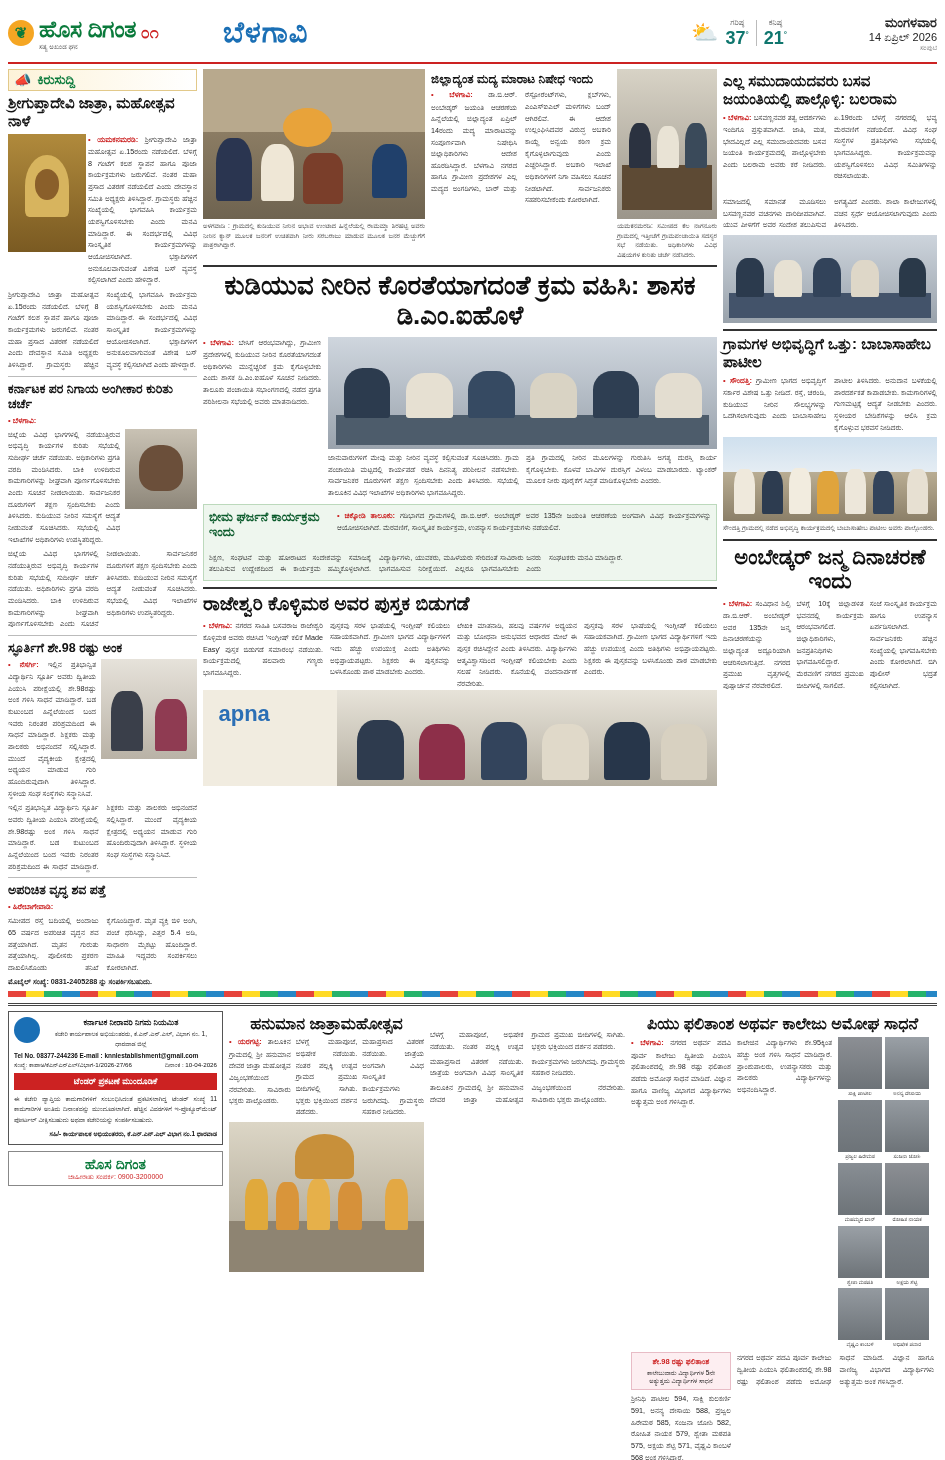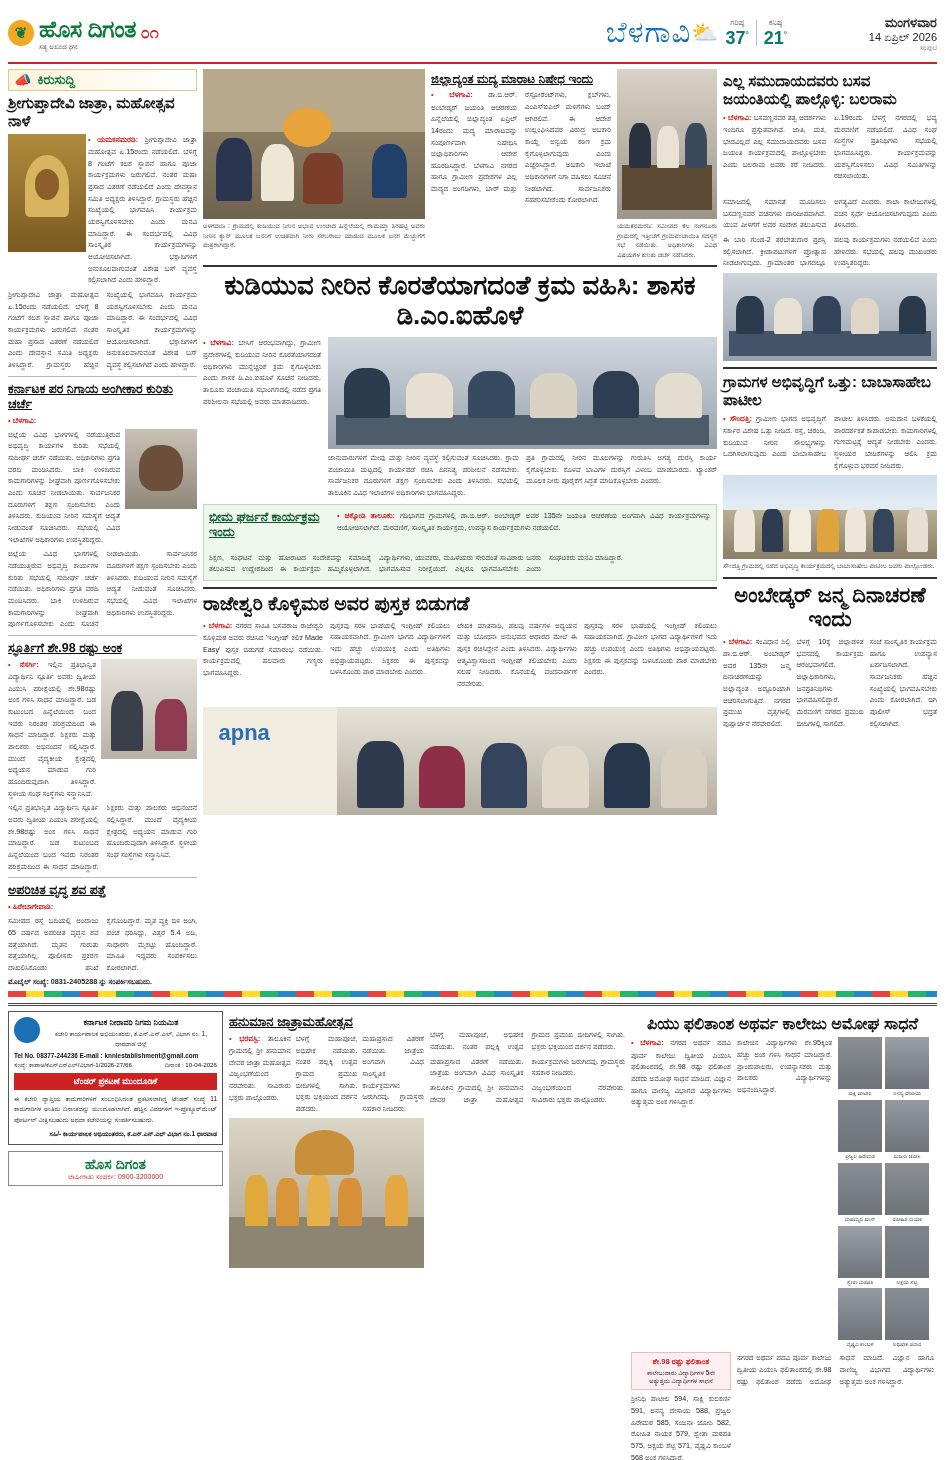--- a/index.html
+++ b/index.html
@@ -13,21 +13,21 @@
   }
   .page { width:945px; height:1460px; position:relative; padding:6px 8px; }
 
   
   .masthead { display:flex; align-items:center; height:58px; border-bottom:2px solid #c22; padding-bottom:2px; }
   .logo-box { width:215px; display:flex; align-items:center; gap:5px; }
   .logo-badge { width:26px; height:26px; border-radius:50%; background:#f5a623; display:flex;align-items:center;justify-content:center; color:#0a7a3b; font-size:15px; font-weight:bold;}
   .logo-text { font-size:23px; font-weight:bold; color:#0a7a3b; letter-spacing:-0.5px; }
   .logo-sub { font-size:7px; color:#444; }
   .logo-num { font-size:16px; font-weight:bold; color:#c22; }
-  .city-title { flex:1; text-align:right; font-size:29px; font-weight:normal; color:#1a6fb5; letter-spacing:1px; }
+  .city-title { flex:1; text-align:left; font-size:29px; font-weight:bold; color:#1a6fb5; letter-spacing:1px; }
   .weather { display:flex; align-items:center; gap:7px; padding-right:10px; }
   .wx-icon { font-size:22px; color:#f5a623; }
   .wx-item { text-align:center; font-size:8px; color:#555; }
   .wx-val { font-size:18px; font-weight:bold; color:#0f766e; }
   .wx-val sup { font-size:8px; }
   .date-box { width:140px; text-align:right; font-size:11px; color:#222; }
   .date-day { font-weight:bold; font-size:13px; }
   .date-small { font-size:7px; color:#777; }
 
   
@@ -37,21 +37,21 @@
   .c2 { width:516px; }
   .c3 { width:215px; }
 
   .rule { border-top:1px solid #bbb; margin:5px 0; }
   .rule-thick { border-top:2px solid #333; margin:6px 0 4px; }
 
   
   h1.head { font-size:26px; line-height:1.15; font-weight:bold; margin:4px 0 6px; color:#111; text-align:center; }
   h2.head { font-size:19px; line-height:1.15; font-weight:bold; margin:3px 0 5px; color:#111; }
   h3.head { font-size:15px; line-height:1.2; font-weight:bold; margin:3px 0 4px; color:#111; }
-  h4.head { font-size:12.5px; line-height:1.2; font-weight:bold; margin:3px 0 3px; color:#111;text-decoration:underline; }
+  h4.head { font-size:12.5px; line-height:1.2; font-weight:bold; margin:3px 0 3px; color:#111; }
 
   .byline { font-size:7.5px; font-weight:bold; color:#c22; }
   .body { font-size:7.2px; line-height:1.62; text-align:justify; color:#222; }
   .body.two { column-count:2; column-gap:8px; }
   .body.three { column-count:3; column-gap:8px; }
 
   .photo { background:#8a8f87; position:relative; overflow:hidden; }
   .photo .ph-inner{ position:absolute; inset:0; }
   .cap { font-size:6.6px; line-height:1.45; color:#333; text-align:justify; padding-top:2px; }
 
@@ -258,41 +258,40 @@
       <h2 class="head">ರಾಜೇಶ್ವರಿ ಕೊಳ್ಳಿಮಠ ಅವರ ಪುಸ್ತಕ ಬಿಡುಗಡೆ</h2>
       <div style="display:flex;gap:7px">
         <div style="width:120px" class="body">
           <span class="byline">• ಬೆಳಗಾವಿ:</span>
           <span>ನಗರದ ಸಾಹಿತಿ ಬಸವರಾಜ ರಾಜೇಶ್ವರಿ ಕೊಳ್ಳಿಮಠ ಅವರು ರಚಿಸಿದ 'ಇಂಗ್ಲೀಷ್ ಕಲಿಕೆ Made Easy' ಪುಸ್ತಕ ಬಿಡುಗಡೆ ಸಮಾರಂಭ ನಡೆಯಿತು. ಕಾರ್ಯಕ್ರಮದಲ್ಲಿ ಹಲವಾರು ಗಣ್ಯರು ಭಾಗವಹಿಸಿದ್ದರು.</span>
         </div>
         <div style="width:120px" class="body">ಪುಸ್ತಕವು ಸರಳ ಭಾಷೆಯಲ್ಲಿ ಇಂಗ್ಲೀಷ್ ಕಲಿಯಲು ಸಹಾಯಕವಾಗಿದೆ. ಗ್ರಾಮೀಣ ಭಾಗದ ವಿದ್ಯಾರ್ಥಿಗಳಿಗೆ ಇದು ಹೆಚ್ಚು ಉಪಯುಕ್ತ ಎಂದು ಅತಿಥಿಗಳು ಅಭಿಪ್ರಾಯಪಟ್ಟರು. ಶಿಕ್ಷಕರು ಈ ಪುಸ್ತಕವನ್ನು ಬಳಸಿಕೊಂಡು ಪಾಠ ಮಾಡಬೇಕು ಎಂದರು.</div>
         <div style="width:120px" class="body">ಲೇಖಕಿ ಮಾತನಾಡಿ, ಹಲವು ವರ್ಷಗಳ ಅಧ್ಯಯನ ಮತ್ತು ಬೋಧನಾ ಅನುಭವದ ಆಧಾರದ ಮೇಲೆ ಈ ಪುಸ್ತಕ ರಚಿಸಿದ್ದೇನೆ ಎಂದು ತಿಳಿಸಿದರು. ವಿದ್ಯಾರ್ಥಿಗಳು ಆತ್ಮವಿಶ್ವಾಸದಿಂದ ಇಂಗ್ಲೀಷ್ ಕಲಿಯಬೇಕು ಎಂದು ಸಲಹೆ ನೀಡಿದರು. ಕೊನೆಯಲ್ಲಿ ವಂದನಾರ್ಪಣೆ ನೆರವೇರಿತು.</div>
         <div style="flex:1" class="body">ಪುಸ್ತಕವು ಸರಳ ಭಾಷೆಯಲ್ಲಿ ಇಂಗ್ಲೀಷ್ ಕಲಿಯಲು ಸಹಾಯಕವಾಗಿದೆ. ಗ್ರಾಮೀಣ ಭಾಗದ ವಿದ್ಯಾರ್ಥಿಗಳಿಗೆ ಇದು ಹೆಚ್ಚು ಉಪಯುಕ್ತ ಎಂದು ಅತಿಥಿಗಳು ಅಭಿಪ್ರಾಯಪಟ್ಟರು. ಶಿಕ್ಷಕರು ಈ ಪುಸ್ತಕವನ್ನು ಬಳಸಿಕೊಂಡು ಪಾಠ ಮಾಡಬೇಕು ಎಂದರು.</div>
       </div>
-      <div class="photo" style="height:108px;margin-top:17px">
+      <div class="photo" style="height:96px;margin-top:0">
         <div class="ph-inner" style="background:linear-gradient(#e7e3d9,#b4aea0)"></div>
         <div style="position:absolute;left:0;top:0;width:26%;height:100%;background:#f1ece0"></div>
         <div style="position:absolute;left:3%;top:12%;font-size:22px;color:#2b6fb5;font-weight:bold;font-family:'Liberation Sans',sans-serif">apna</div>
         <div style="position:absolute;left:30%;bottom:6%;width:9%;height:62%;background:#2e3b4e;border-radius:36% 36% 6% 6%"></div>
         <div style="position:absolute;left:42%;bottom:6%;width:9%;height:58%;background:#8d2f49;border-radius:36% 36% 6% 6%"></div>
         <div style="position:absolute;left:54%;bottom:6%;width:9%;height:60%;background:#33445c;border-radius:36% 36% 6% 6%"></div>
         <div style="position:absolute;left:66%;bottom:6%;width:9%;height:58%;background:#e0d9c9;border-radius:36% 36% 6% 6%"></div>
         <div style="position:absolute;left:78%;bottom:6%;width:9%;height:60%;background:#27364a;border-radius:36% 36% 6% 6%"></div>
         <div style="position:absolute;right:2%;bottom:6%;width:9%;height:58%;background:#d8d1c1;border-radius:36% 36% 6% 6%"></div>
       </div>
     </div>
 
     <div class="col c3">
       <h3 class="head">ಎಲ್ಲ ಸಮುದಾಯದವರು ಬಸವ ಜಯಂತಿಯಲ್ಲಿ ಪಾಲ್ಗೊಳ್ಳಿ: ಬಲರಾಮ</h3>
       <div class="body two">
         <span class="byline">• ಬೆಳಗಾವಿ:</span>
         <span>ಬಸವಣ್ಣನವರ ತತ್ವ ಆದರ್ಶಗಳು ಇಂದಿಗೂ ಪ್ರಸ್ತುತವಾಗಿವೆ. ಜಾತಿ, ಮತ, ಭೇದವಿಲ್ಲದೆ ಎಲ್ಲ ಸಮುದಾಯದವರು ಬಸವ ಜಯಂತಿ ಕಾರ್ಯಕ್ರಮದಲ್ಲಿ ಪಾಲ್ಗೊಳ್ಳಬೇಕು ಎಂದು ಬಲರಾಮ ಅವರು ಕರೆ ನೀಡಿದರು. ಏ.19ರಂದು ಬೆಳಗ್ಗೆ ನಗರದಲ್ಲಿ ಭವ್ಯ ಮೆರವಣಿಗೆ ನಡೆಯಲಿದೆ. ವಿವಿಧ ಸಂಘ ಸಂಸ್ಥೆಗಳ ಪ್ರತಿನಿಧಿಗಳು ಸಭೆಯಲ್ಲಿ ಭಾಗವಹಿಸಿದ್ದರು. ಕಾರ್ಯಕ್ರಮವನ್ನು ಯಶಸ್ವಿಗೊಳಿಸಲು ವಿವಿಧ ಸಮಿತಿಗಳನ್ನು ರಚಿಸಲಾಯಿತು.</span>
       </div>
       <div class="body two" style="margin-top:14px">ಸಮಾಜದಲ್ಲಿ ಸಮಾನತೆ ಮೂಡಿಸಲು ಬಸವಣ್ಣನವರ ವಚನಗಳು ದಾರಿದೀಪವಾಗಿವೆ. ಯುವ ಪೀಳಿಗೆಗೆ ಅವರ ಸಂದೇಶ ತಲುಪಿಸುವ ಅಗತ್ಯವಿದೆ ಎಂದರು. ಶಾಲಾ ಕಾಲೇಜುಗಳಲ್ಲಿ ವಚನ ಸ್ಪರ್ಧೆ ಆಯೋಜಿಸಲಾಗುವುದು ಎಂದು ತಿಳಿಸಿದರು.</div>
-      <div class="body two" style="margin-top:3px">ಈ ಬಾರಿ ಗುಂಡ-2 ತರಬೇತುದಾರ ಪ್ರಶಸ್ತಿ ಕಲ್ಪಿಸಲಾಗಿದೆ. ಕ್ರೀಡಾಪಟುಗಳಿಗೆ ಪ್ರೋತ್ಸಾಹ ನೀಡಲಾಗುವುದು. ಗ್ರಾಮಾಂತರ ಭಾಗದಲ್ಲೂ ಹಲವು ಕಾರ್ಯಕ್ರಮಗಳು ನಡೆಯಲಿವೆ ಎಂದು ಹೇಳಿದರು. ಸಭೆಯಲ್ಲಿ ಹಲವು ಮುಖಂಡರು ಉಪಸ್ಥಿತರಿದ್ದರು.</div>
 
       <div class="photo" style="height:88px;margin-top:4px">
         <div class="ph-inner" style="background:linear-gradient(#cdd4dc,#99a2ab)"></div>
         <div style="position:absolute;left:3%;right:3%;bottom:6%;height:28%;background:#43536a"></div>
         <div style="position:absolute;left:6%;bottom:30%;width:13%;height:44%;background:#2b3a4d;border-radius:40% 40% 6% 6%"></div>
         <div style="position:absolute;left:24%;bottom:30%;width:13%;height:42%;background:#e7e1d3;border-radius:40% 40% 6% 6%"></div>
         <div style="position:absolute;left:42%;bottom:30%;width:13%;height:44%;background:#32435a;border-radius:40% 40% 6% 6%"></div>
         <div style="position:absolute;left:60%;bottom:30%;width:13%;height:42%;background:#ded7c8;border-radius:40% 40% 6% 6%"></div>
         <div style="position:absolute;right:5%;bottom:30%;width:13%;height:44%;background:#2a3949;border-radius:40% 40% 6% 6%"></div>
       </div>
@@ -351,24 +350,24 @@
         <div style="font-size:6.4px;line-height:1.6;text-align:justify">ಈ ಕಚೇರಿ ವ್ಯಾಪ್ತಿಯ ಕಾಮಗಾರಿಗಳಿಗೆ ಸಂಬಂಧಿಸಿದಂತೆ ಪ್ರಕಟಿಸಲಾಗಿದ್ದ ಟೆಂಡರ್ ಸಂಖ್ಯೆ 11 ಕಾಮಗಾರಿಗಳ ಅಂತಿಮ ದಿನಾಂಕವನ್ನು ಮುಂದೂಡಲಾಗಿದೆ. ಹೆಚ್ಚಿನ ವಿವರಗಳಿಗೆ ಇ-ಪ್ರೊಕ್ಯೂರ್‌ಮೆಂಟ್ ಪೋರ್ಟಲ್ ವೀಕ್ಷಿಸಬಹುದು ಅಥವಾ ಕಚೇರಿಯನ್ನು ಸಂಪರ್ಕಿಸಬಹುದು.</div>
         <div style="font-size:6.4px;text-align:right;margin-top:4px;font-weight:bold">ಸಹಿ/- ಕಾರ್ಯಪಾಲಕ ಅಭಿಯಂತರರು, ಕೆ.ಎನ್.ಎನ್.ಎಲ್ ವಿಭಾಗ ನಂ.1 ಧಾರವಾಡ</div>
       </div>
       <div class="bottom-ad" style="margin-top:6px">
         <div class="t">ಹೊಸ ದಿಗಂತ</div>
         <div class="s">ಜಾಹೀರಾತು ಸಂಪರ್ಕ: 0900-3200000</div>
       </div>
     </div>
 
     <div class="f2">
-      <h4 class="head" style="text-align:left;font-size:13px">ಹನುಮಾನ ಜಾತ್ರಾಮಹೋತ್ಸವ</h4>
+      <h4 class="head" style="text-align:center;font-size:16px">ಹನುಮಾನ ಜಾತ್ರಾಮಹೋತ್ಸವ</h4>
       <div style="display:flex;gap:5px">
         <div class="body" style="flex:1">
-          <span class="byline">• ಭರವಸ್ಟಿ:</span>
+          <span class="byline">• ಯರಗಟ್ಟಿ:</span>
           <span>ತಾಲೂಕಿನ ಗ್ರಾಮದಲ್ಲಿ ಶ್ರೀ ಹನುಮಾನ ದೇವರ ಜಾತ್ರಾ ಮಹೋತ್ಸವ ವಿಜೃಂಭಣೆಯಿಂದ ನೆರವೇರಿತು. ಸಾವಿರಾರು ಭಕ್ತರು ಪಾಲ್ಗೊಂಡರು.</span>
         </div>
         <div class="body" style="flex:1">ಬೆಳಗ್ಗೆ ಮಹಾಪೂಜೆ, ಅಭಿಷೇಕ ನಡೆಯಿತು. ನಂತರ ಪಲ್ಲಕ್ಕಿ ಉತ್ಸವ ಗ್ರಾಮದ ಪ್ರಮುಖ ಬೀದಿಗಳಲ್ಲಿ ಸಾಗಿತು. ಭಕ್ತರು ಭಕ್ತಿಯಿಂದ ದರ್ಶನ ಪಡೆದರು.</div>
         <div class="body" style="flex:1">ಮಹಾಪ್ರಸಾದ ವಿತರಣೆ ನಡೆಯಿತು. ಜಾತ್ರೆಯ ಅಂಗವಾಗಿ ವಿವಿಧ ಸಾಂಸ್ಕೃತಿಕ ಕಾರ್ಯಕ್ರಮಗಳು ಜರುಗಿದವು. ಗ್ರಾಮಸ್ಥರು ಸಹಕಾರ ನೀಡಿದರು.</div>
       </div>
       <div class="photo" style="height:150px;margin-top:4px">
         <div class="ph-inner" style="background:linear-gradient(#dcd6c6,#a79f8d)"></div>
         <div style="position:absolute;left:0;right:0;bottom:0;height:34%;background:#8e8472"></div>
         <div style="position:absolute;left:8%;bottom:28%;width:12%;height:34%;background:#e0a93c;border-radius:36% 36% 6% 6%"></div>
         <div style="position:absolute;left:24%;bottom:28%;width:12%;height:32%;background:#d9953a;border-radius:36% 36% 6% 6%"></div>

